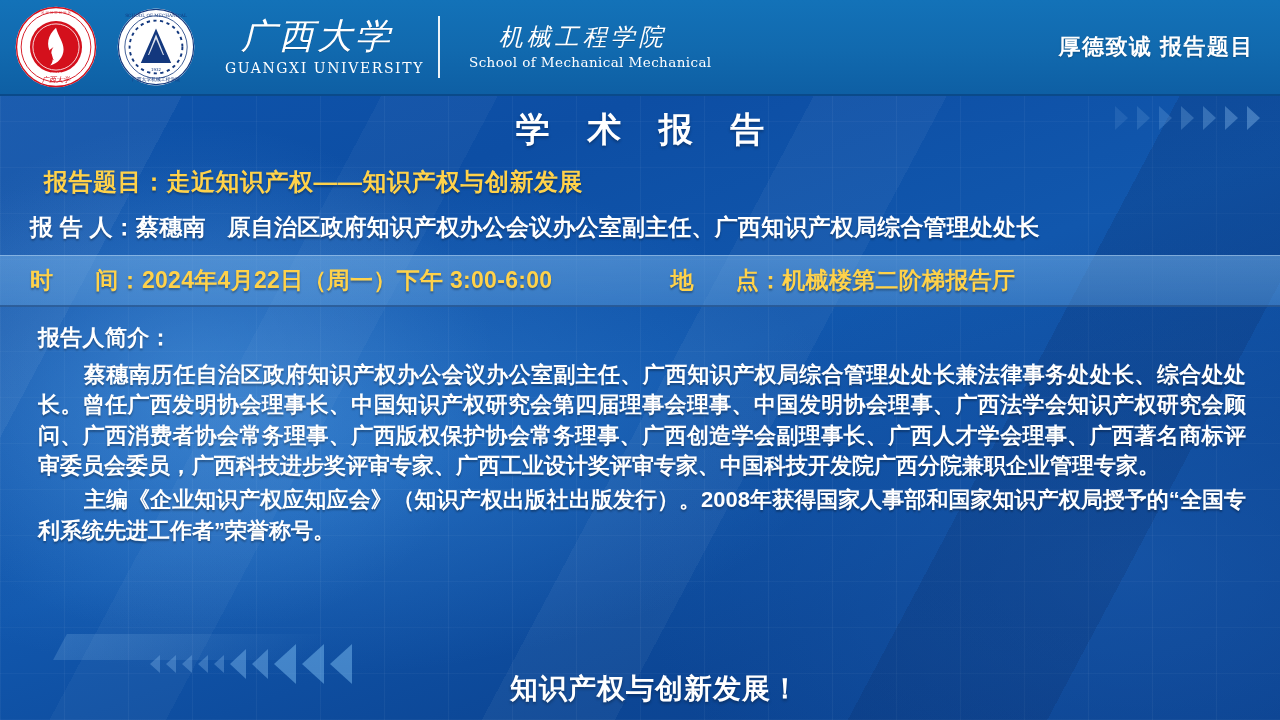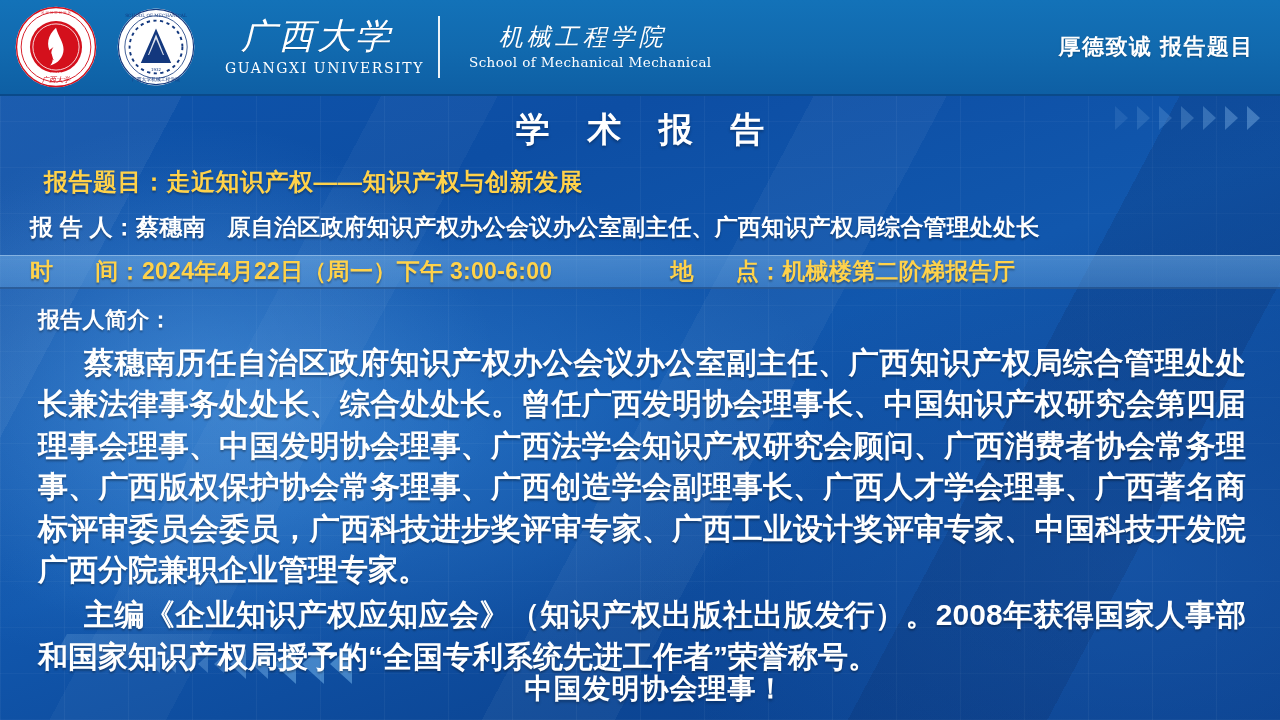--- a/index.html
+++ b/index.html
@@ -108,42 +108,42 @@
     letter-spacing:.2px; margin:14px 0 0 14px;
     text-shadow:0 2px 2px rgba(0,0,0,.30);
     white-space:nowrap;
   }
   .sp-gap{ display:inline-block; width:22px; }
 
   
   .band{
     position:relative;
     margin:12px 0 0 0;
-    height:34px;
+    height:52px;
     background:linear-gradient(180deg, rgba(120,180,235,.50) 0%, rgba(96,160,222,.44) 100%);
     border-top:1px solid rgba(190,220,248,.55);
     border-bottom:2px solid rgba(12,52,110,.55);
     display:flex; align-items:center;
     padding-left:30px;
   }
   .band .t-label, .band .p-label{
     font-size:23px; font-weight:700; color:#ffd24a;
     letter-spacing:.3px; white-space:nowrap;
     text-shadow:0 2px 2px rgba(0,0,0,.30);
   }
   .band .p-label{ margin-left:118px; }
   .lbl-sp{ display:inline-block; width:42px; }
 
   .bio-head{
     font-size:22px; font-weight:700; color:#ffffff;
     margin:16px 0 0 22px; letter-spacing:.3px;
     text-shadow:0 2px 2px rgba(0,0,0,.28);
   }
   .bio-para{
-    font-size:30px; font-weight:700; color:#ffffff;
+    font-size:22px; font-weight:700; color:#ffffff;
     line-height:1.38; margin:7px 18px 0 22px;
     text-indent:46px; text-align:justify;
     text-shadow:0 2px 2px rgba(0,0,0,.30);
   }
   .bio-para.second{ margin-top:4px; }
 
   .welcome{
     position:absolute; left:0; right:0; bottom:12px;
     text-align:center;
     font-size:28px; font-weight:700; color:#ffffff;
@@ -299,15 +299,15 @@
       <i></i>
       <i></i>
       <i class="mid"></i>
       <i class="mid"></i>
       <i class="big"></i>
       <i class="big"></i>
       <i class="big"></i>
   </div>
   <div class="arrow-bottom"></div>
 
-  <div class="welcome">中国发明协会理事！</div>
+  <div class="welcome">知识产权与创新发展！</div>
 
 </div>
 
 </body></html>

